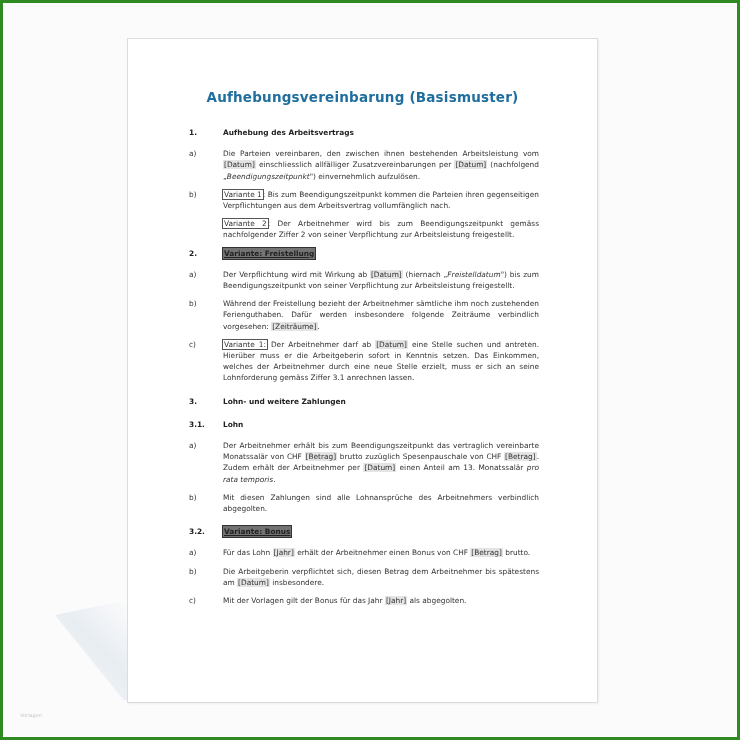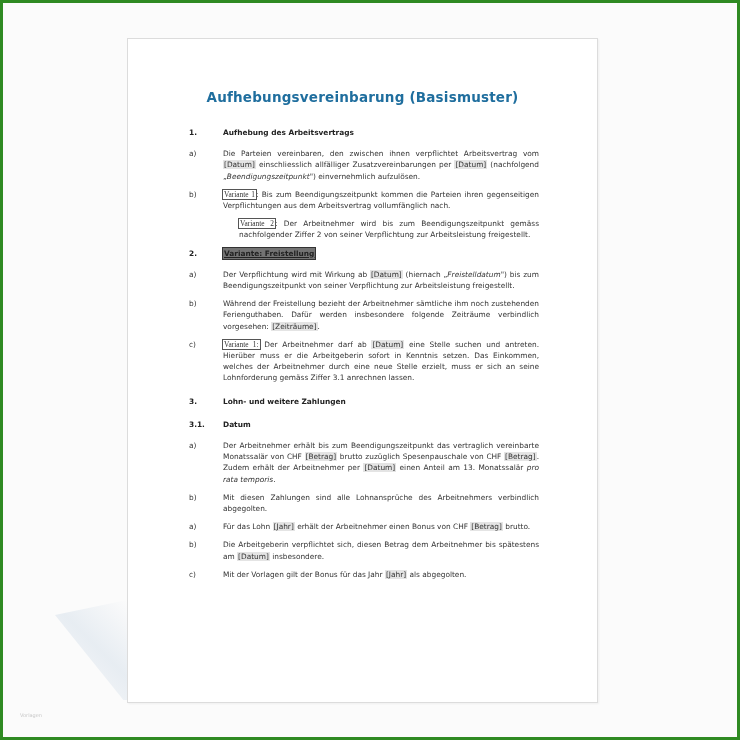--- a/index.html
+++ b/index.html
@@ -45,23 +45,23 @@
       position: absolute; left: 61px; top: 88px; width: 350px;
       font-size: 7.4px; line-height: 11.2px; color: #333;
     }
     .h {
       display: flex; font-weight: bold; color: #222; margin-bottom: 10px;
     }
     .h .num { width: 34px; flex: none; }
     .item { display: flex; margin-bottom: 7px; }
     .item .lbl { width: 34px; flex: none; }
     .item .txt { flex: 1; text-align: justify; }
-    .para { margin-left: 50px; text-align: justify; margin-bottom: 7px; }
+    .para { margin-left: 34px; text-align: justify; margin-bottom: 7px; }
     .ph { background: #e4e4e4; padding: 0 1px; }
-    .box { outline: 1px solid #555; outline-offset: 0; padding: 0 1px; font-family: Liberation Serif, serif; }
+    .box { outline: 1px solid #555; outline-offset: 0; padding: 0 1px; }
     .hbox {
       background: #737373; outline: 1px solid #333; text-decoration: underline; padding: 0 1px;
     }
     .it { font-style: italic; margin-top: 36px; }
     .gap-h { margin-top: 12px; }
   </style>
 </head>
 <body>
 
 <div class="frame"></div>
@@ -73,21 +73,21 @@
 
   <div class="content">
 
     <div class="h">
       <span class="num">1.</span>
       <span>Aufhebung des Arbeitsvertrags</span>
     </div>
 
     <div class="item">
       <span class="lbl">a)</span>
-      <span class="txt"><span>Die Parteien vereinbaren, den zwischen ihnen verpflichtet Arbeitsvertrag vom </span><span class="ph">[Datum]</span><span> einschliesslich allfälliger Zusatzvereinbarungen per </span><span class="ph">[Datum]</span><span> (nachfolgend „</span><span class="it">Beendigungszeitpunkt</span><span>") einvernehmlich aufzulösen.</span></span>
+      <span class="txt"><span>Die Parteien vereinbaren, den zwischen ihnen bestehenden Arbeitsleistung vom </span><span class="ph">[Datum]</span><span> einschliesslich allfälliger Zusatzvereinbarungen per </span><span class="ph">[Datum]</span><span> (nachfolgend „</span><span class="it">Beendigungszeitpunkt</span><span>") einvernehmlich aufzulösen.</span></span>
     </div>
 
     <div class="item">
       <span class="lbl">b)</span>
       <span class="txt"><span class="box">Variante 1</span><span>: Bis zum Beendigungszeitpunkt kommen die Parteien ihren gegenseitigen Verpflichtungen aus dem Arbeitsvertrag vollumfänglich nach.</span></span>
     </div>
     <div class="para"><span class="box">Variante 2</span><span>: Der Arbeitnehmer wird bis zum Beendigungszeitpunkt gemäss nachfolgender Ziffer 2 von seiner Verpflichtung zur Arbeitsleistung freigestellt.</span></div>
 
     <div class="h">
       <span class="num">2.</span>
@@ -109,33 +109,37 @@
       <span class="txt"><span class="box">Variante 1:</span><span> Der Arbeitnehmer darf ab </span><span class="ph">[Datum]</span><span> eine Stelle suchen und antreten. Hierüber muss er die Arbeitgeberin sofort in Kenntnis setzen. Das Einkommen, welches der Arbeitnehmer durch eine neue Stelle erzielt, muss er sich an seine Lohnforderung gemäss Ziffer 3.1 anrechnen lassen.</span></span>
     </div>
 
     <div class="h gap-h">
       <span class="num">3.</span>
       <span>Lohn- und weitere Zahlungen</span>
     </div>
 
     <div class="h gap-h">
       <span class="num">3.1.</span>
-      <span>Datum</span>
+      <span>Lohn</span>
     </div>
 
     <div class="item">
       <span class="lbl">a)</span>
       <span class="txt"><span>Der Arbeitnehmer erhält bis zum Beendigungszeitpunkt das vertraglich vereinbarte Monatssalär von CHF </span><span class="ph">[Betrag]</span><span> brutto zuzüglich Spesenpauschale von CHF </span><span class="ph">[Betrag]</span><span>. Zudem erhält der Arbeitnehmer per </span><span class="ph">[Datum]</span><span> einen Anteil am 13. Monatssalär </span><span class="it">pro rata temporis</span><span>.</span></span>
     </div>
 
     <div class="item">
       <span class="lbl">b)</span>
       <span class="txt">Mit diesen Zahlungen sind alle Lohnansprüche des Arbeitnehmers verbindlich abgegolten.</span>
     </div>
 
+    <div class="h gap-h">
+      <span class="num">3.2.</span>
+      <span class="hbox">Variante: Bonus</span>
+    </div>
 
     <div class="item">
       <span class="lbl">a)</span>
       <span class="txt"><span>Für das Lohn </span><span class="ph">[Jahr]</span><span> erhält der Arbeitnehmer einen Bonus von CHF </span><span class="ph">[Betrag]</span><span> brutto.</span></span>
     </div>
 
     <div class="item">
       <span class="lbl">b)</span>
       <span class="txt"><span>Die Arbeitgeberin verpflichtet sich, diesen Betrag dem Arbeitnehmer bis spätestens am </span><span class="ph">[Datum]</span><span> insbesondere.</span></span>
     </div>

